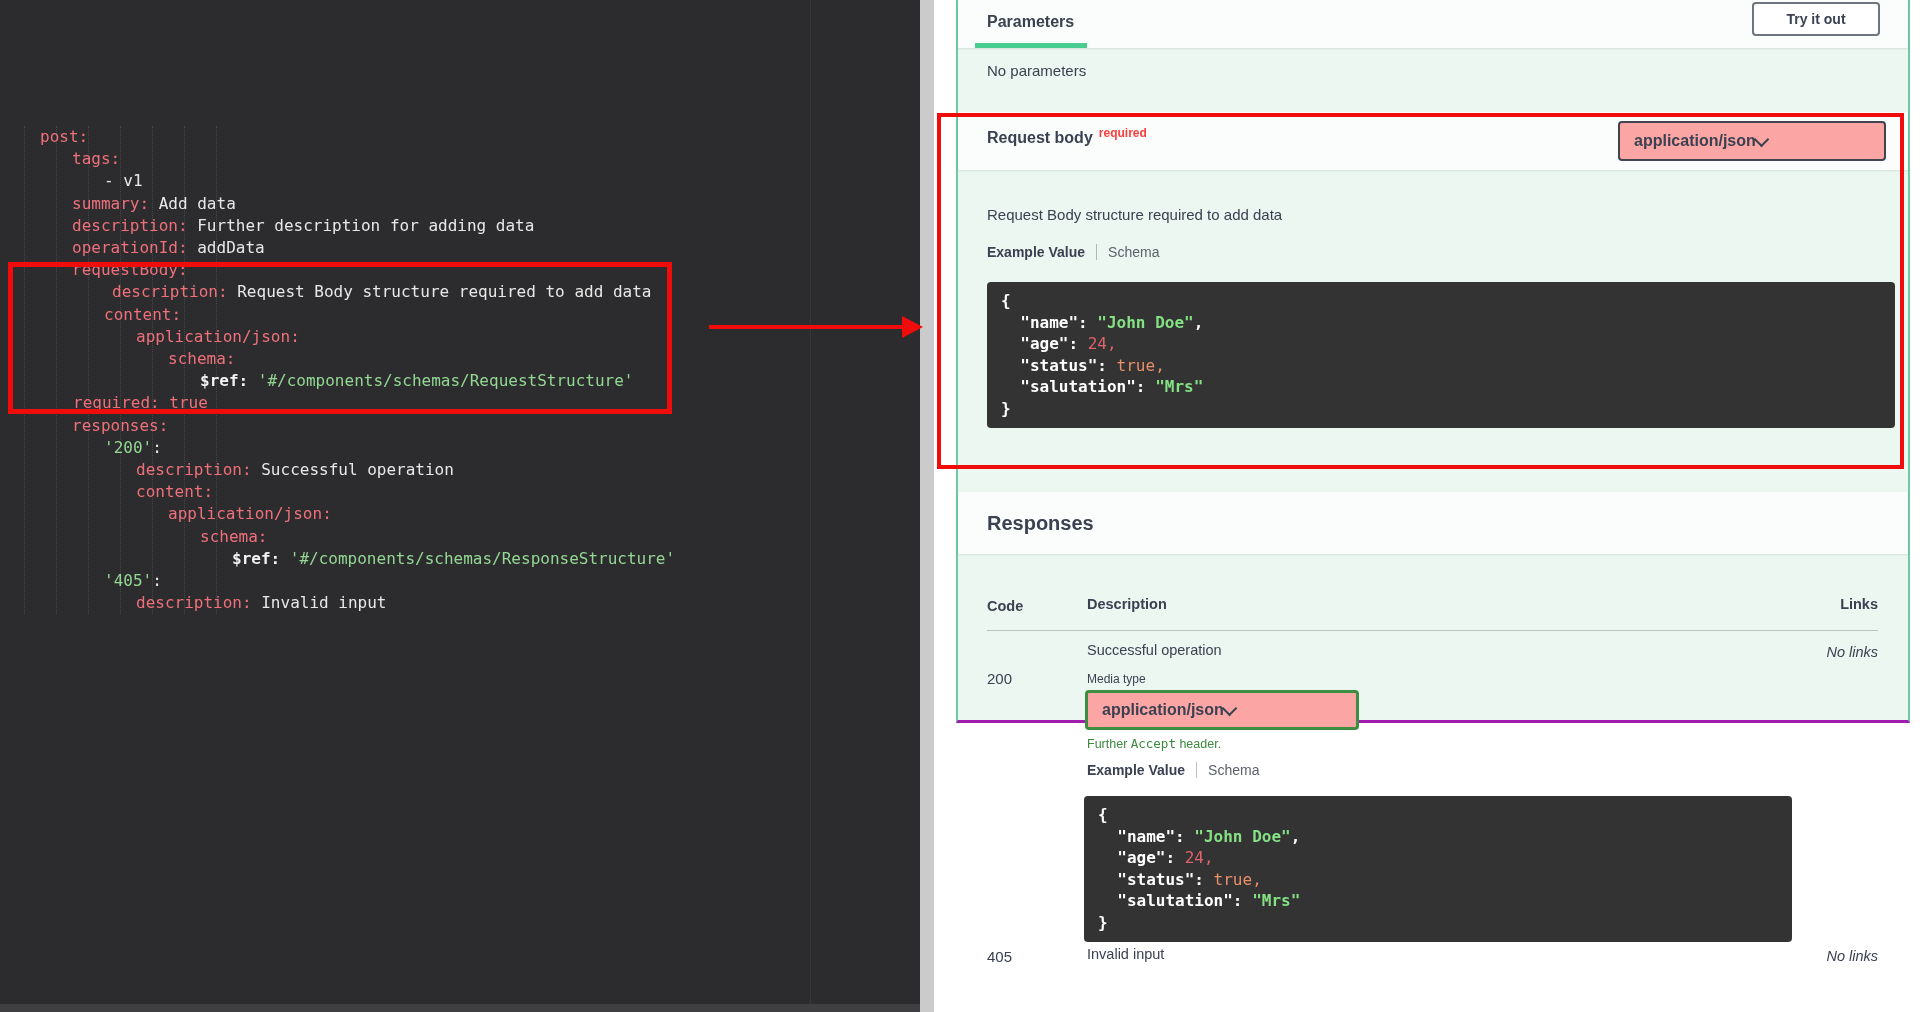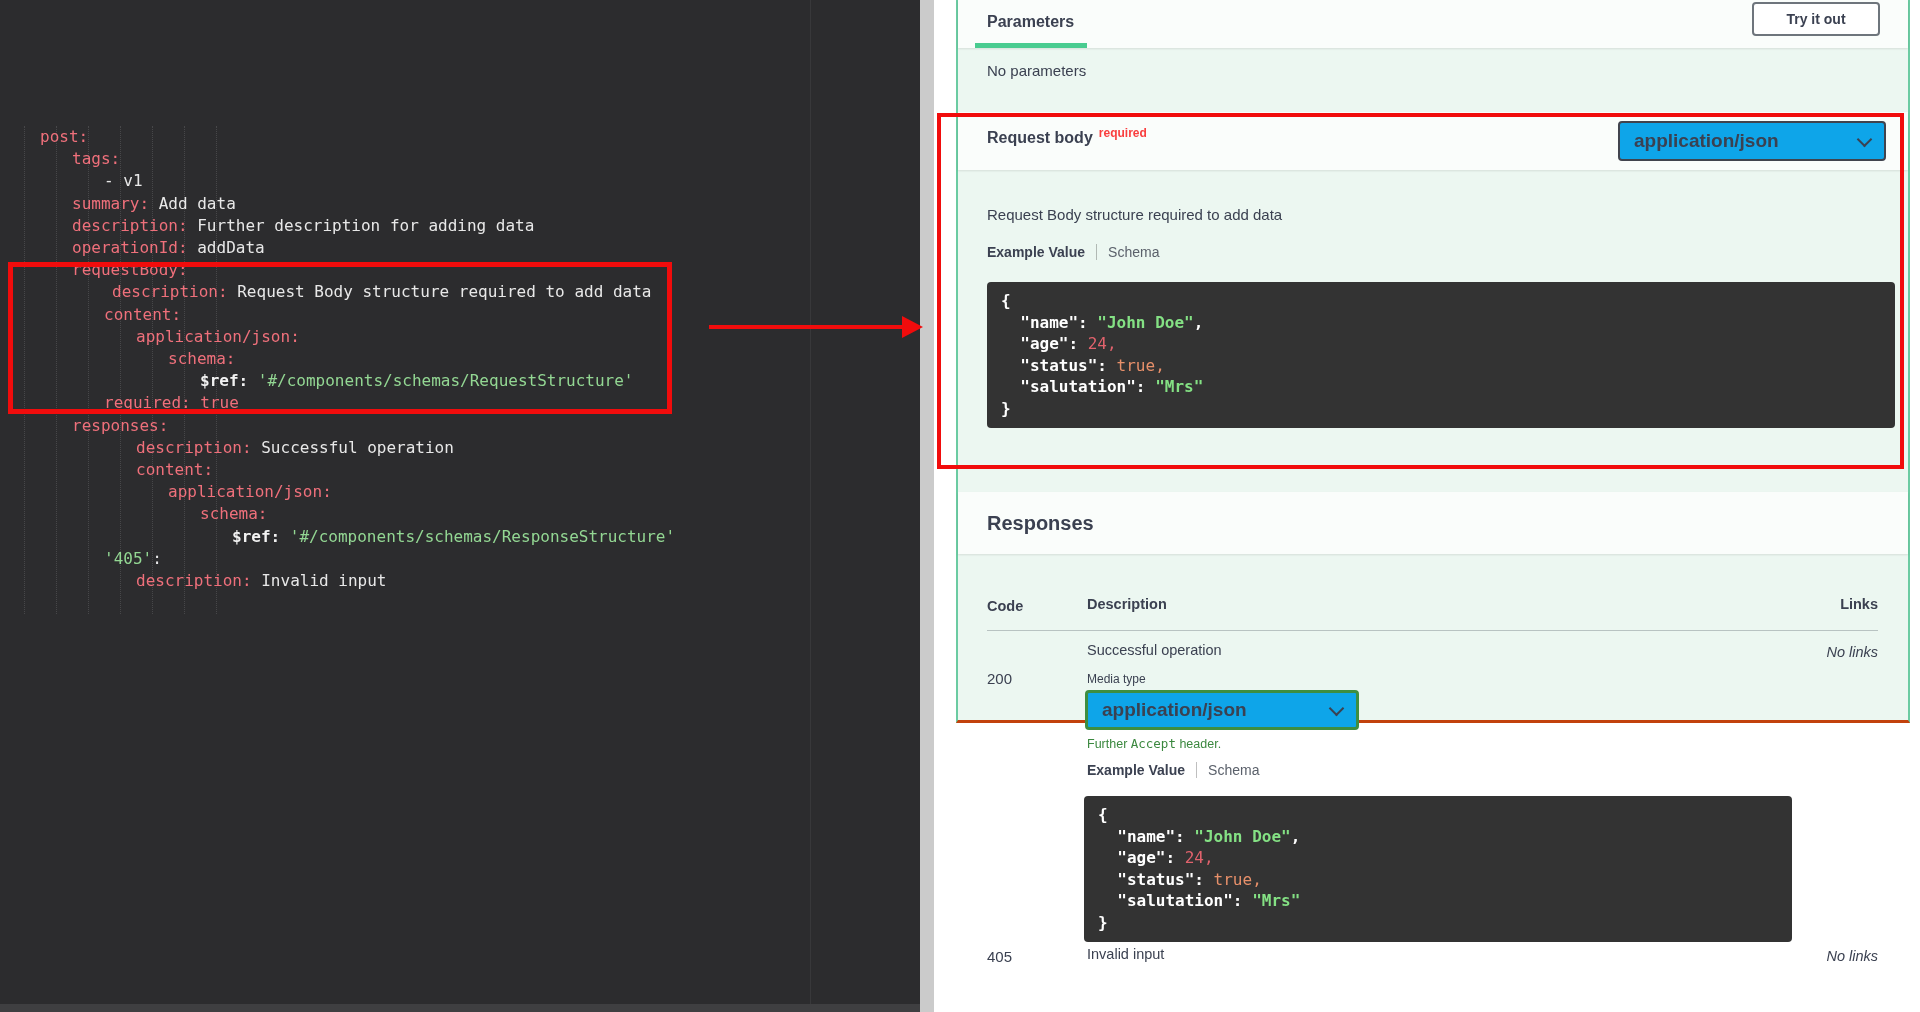--- a/index.html
+++ b/index.html
@@ -24,41 +24,41 @@
   .tk-str{color:#93d793;}
   .tk-ref{color:#f2f2f2;font-weight:bold;}
   .editor .hscroll{position:absolute;left:0;bottom:0;width:920px;height:8px;background:#3f3f41;}
   .vscroll{position:absolute;left:920px;top:0;width:14px;height:1012px;background:#cbcbcb;}
   .gutter{position:absolute;left:934px;top:0;width:22px;height:1012px;background:#ffffff;}
 
   
   .op{
     position:absolute;left:956px;top:0;width:954px;height:723px;
     background:#ecf7f1;
-    border-left:2px solid #6bcba2;border-right:2px solid #6bcba2;border-bottom:3px solid #c2410c;
+    border-left:2px solid #6bcba2;border-right:2px solid #6bcba2;border-bottom:3px solid #a21caf;
     box-sizing:border-box;
   }
   .band{position:absolute;left:0;width:100%;background:#fafdfb;box-shadow:0 1px 2px rgba(0,0,0,.10);}
   .band.params{top:0;height:48px;}
   .band.rb{top:112px;height:58px;}
   .band.resp{top:492px;height:62px;}
   .tab-title{position:absolute;left:29px;top:13px;font-size:16px;font-weight:bold;color:#3b4151;cursor:pointer;}
   .tab-underline{position:absolute;left:17px;top:43px;width:112px;height:5px;background:#49cc90;}
   .tryout{
     position:absolute;right:28px;top:2px;width:128px;height:34px;
     background:#fff;border:2px solid #6e757c;border-radius:4px;box-sizing:border-box;
     font-size:14px;font-weight:bold;color:#3b4151;text-align:center;line-height:30px;cursor:pointer;
   }
   .no-params{position:absolute;left:29px;top:62px;font-size:15px;color:#3b4151;}
   .rb-title{position:absolute;left:29px;top:17px;font-size:16px;font-weight:bold;color:#3b4151;}
   .req-badge{font-size:12px;font-weight:bold;color:#f93e3e;vertical-align:top;position:relative;top:-3px;margin-left:6px;}
   .select{
-    background:#0ea5e9;border-radius:4px;box-sizing:border-box;cursor:pointer;
-    display:flex;align-items:center;justify-content:space-between;
-    font-size:19px;font-weight:bold;color:#3b4151;padding:0 14px;
+    background:#fca5a5;border-radius:4px;box-sizing:border-box;cursor:pointer;
+    display:flex;align-items:center;
+    font-size:16px;font-weight:bold;color:#3b4151;padding:0 14px;
   }
   .select .chev{width:9px;height:9px;border-right:2.5px solid #3b4151;border-bottom:2.5px solid #3b4151;transform:rotate(45deg);margin-top:-4px;flex:none;}
   .select.dark{position:absolute;right:22px;top:9px;width:268px;height:40px;border:2px solid #41444e;}
   .select.green{position:absolute;left:127px;top:690px;width:274px;height:40px;border:3px solid #3e8e41;}
   .rb-desc{position:absolute;left:29px;top:206px;font-size:15px;color:#3b4151;}
   .tabs{position:absolute;display:flex;align-items:center;font-size:14px;cursor:default;}
   .tabs.t1{left:29px;top:244px;}
   .tabs.t2{left:129px;top:762px;}
   .tab-ex{font-weight:bold;color:#3b4151;cursor:pointer;}
   .tab-sc{color:#5b616b;cursor:pointer;}
@@ -117,22 +117,23 @@
       <div class="cl" style="padding-left: 104px;"><span class="tk-plain">- v1</span></div>
       <div class="cl" style="padding-left: 72px;"><span class="tk-key">summary:</span><span class="tk-plain"> Add data</span></div>
       <div class="cl" style="padding-left: 72px;"><span class="tk-key">description:</span><span class="tk-plain"> Further description for adding data</span></div>
       <div class="cl" style="padding-left: 72px;"><span class="tk-key">operationId:</span><span class="tk-plain"> addData</span></div>
       <div class="cl" style="padding-left: 72px;"><span class="tk-key">requestBody:</span></div>
       <div class="cl" style="padding-left: 112px;"><span class="tk-key">description:</span><span class="tk-plain"> Request Body structure required to add data</span></div>
       <div class="cl" style="padding-left: 104px;"><span class="tk-key">content:</span></div>
       <div class="cl" style="padding-left: 136px;"><span class="tk-key">application/json:</span></div>
       <div class="cl" style="padding-left: 168px;"><span class="tk-key">schema:</span></div>
       <div class="cl" style="padding-left: 200px;"><span class="tk-ref">$ref:</span><span class="tk-str"> '#/components/schemas/RequestStructure'</span></div>
-      <div class="cl" style="padding-left: 104px;"><span class="tk-key">required:</span><span class="tk-key"> true</span></div>
+      <div class="cl" style="padding-left: 73px;"><span class="tk-key">required:</span><span class="tk-key"> true</span></div>
       <div class="cl" style="padding-left: 72px;"><span class="tk-key">responses:</span></div>
+      <div class="cl" style="padding-left: 104px;"><span class="tk-str">'200'</span><span class="tk-plain">:</span></div>
       <div class="cl" style="padding-left: 136px;"><span class="tk-key">description:</span><span class="tk-plain"> Successful operation</span></div>
       <div class="cl" style="padding-left: 136px;"><span class="tk-key">content:</span></div>
       <div class="cl" style="padding-left: 168px;"><span class="tk-key">application/json:</span></div>
       <div class="cl" style="padding-left: 200px;"><span class="tk-key">schema:</span></div>
       <div class="cl" style="padding-left: 232px;"><span class="tk-ref">$ref:</span><span class="tk-str"> '#/components/schemas/ResponseStructure'</span></div>
       <div class="cl" style="padding-left: 104px;"><span class="tk-str">'405'</span><span class="tk-plain">:</span></div>
       <div class="cl" style="padding-left: 136px;"><span class="tk-key">description:</span><span class="tk-plain"> Invalid input</span></div>
     </div>
   <div class="hscroll"></div>
 </div>

